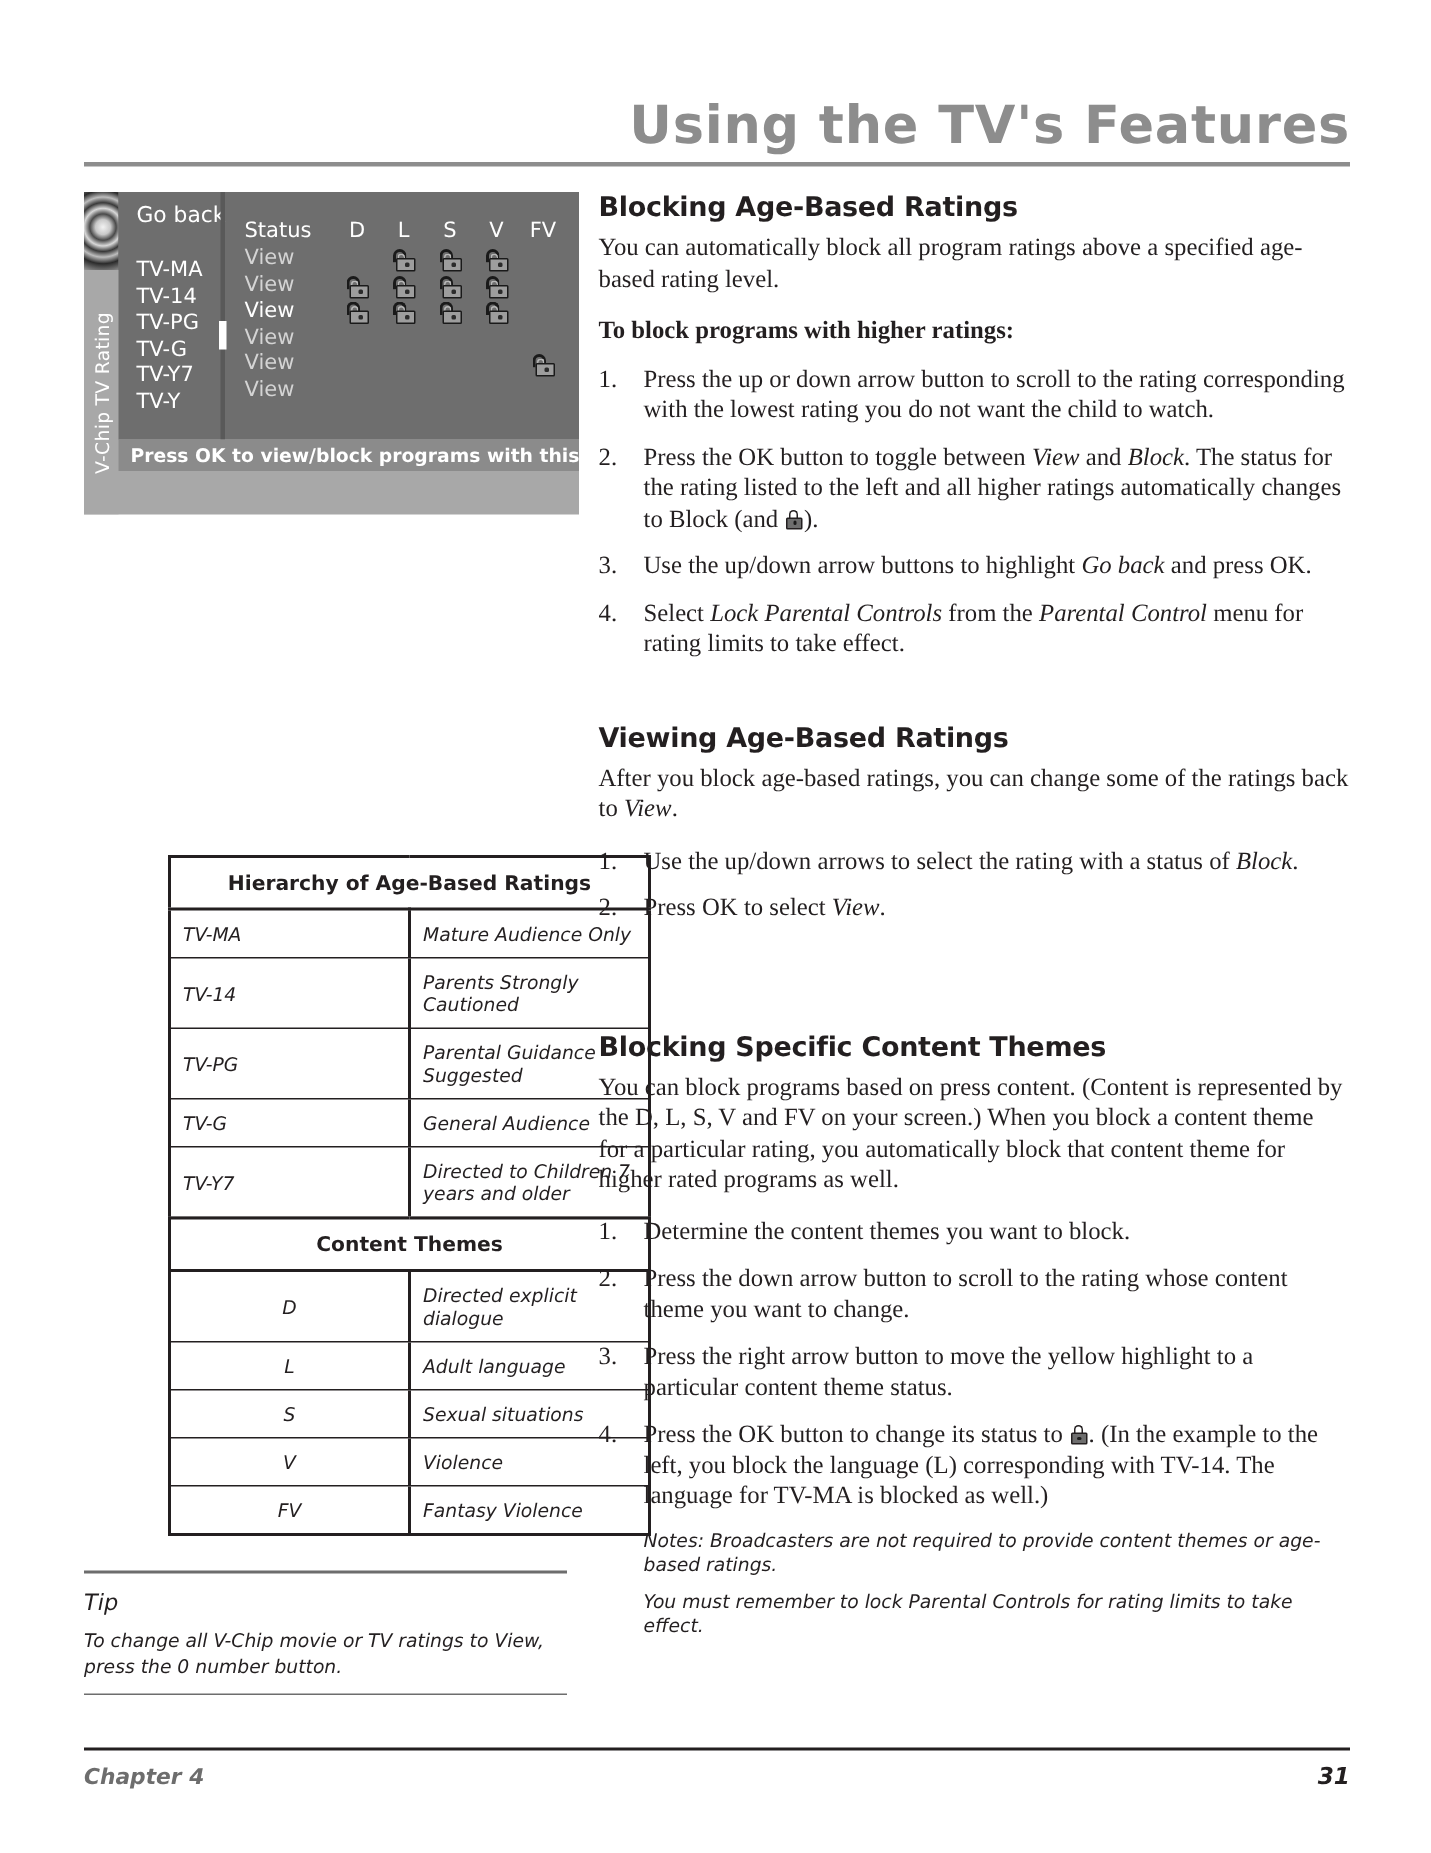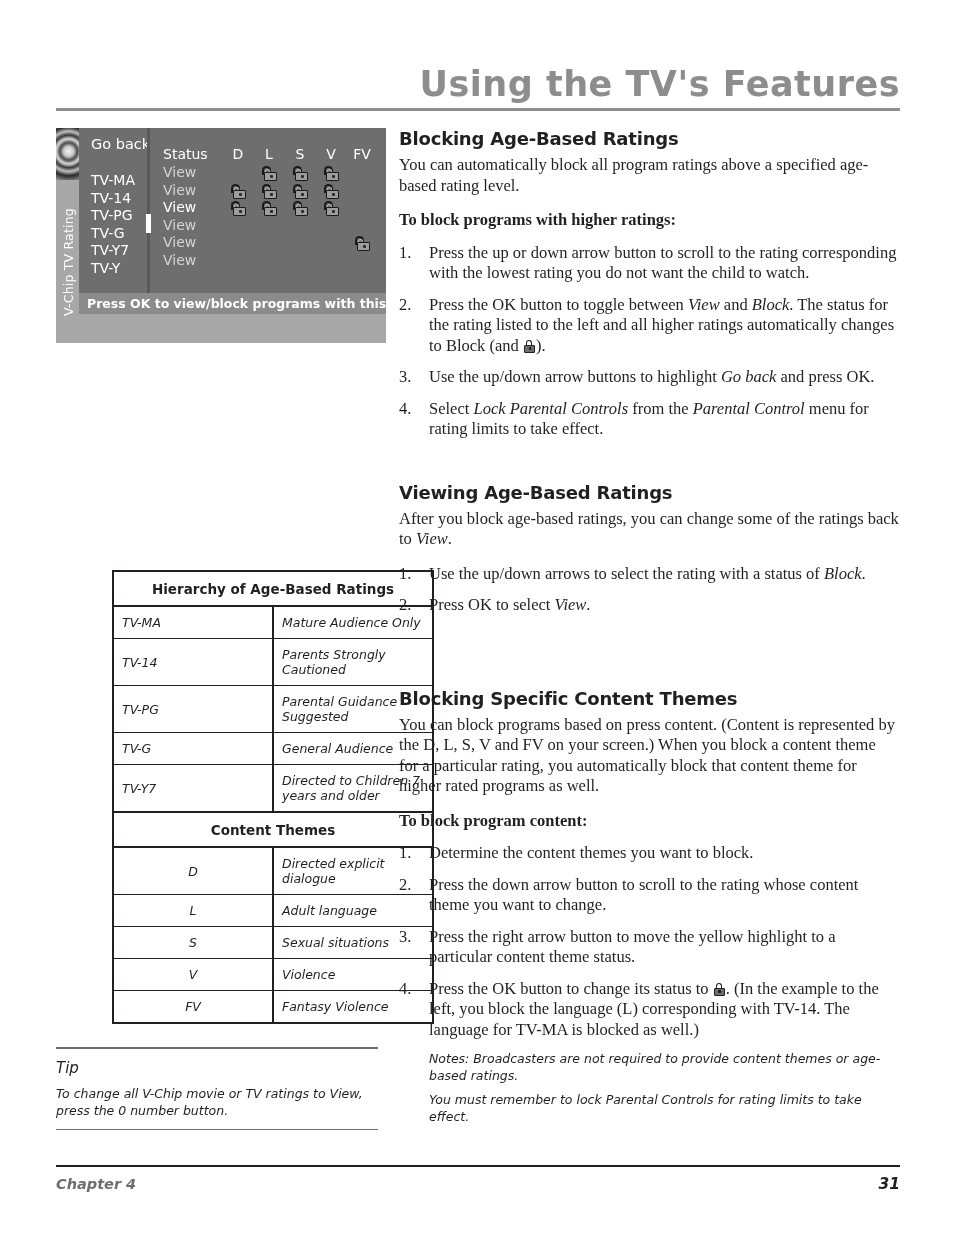--- a/index.html
+++ b/index.html
@@ -684,21 +684,20 @@
       <li>
         <span class="num">2.</span>
         <span>Press OK to select </span><span class="it">View</span><span>.</span>
       </li>
     </ol>
   </div>
 
   <div class="sec-content">
     <h2 class="sec">Blocking Specific Content Themes</h2>
     <p class="body">You can block programs based on press content. (Content is represented by the D, L, S, V and FV on your screen.) When you block a content theme for a particular rating, you automatically block that content theme for higher rated programs as well.</p>
-    <p class="lead-bold">To block program content:</p>
 
     <ol class="steps">
       <li>
         <span class="num">1.</span>
         <span>Determine the content themes you want to block.</span>
       </li>
       <li>
         <span class="num">2.</span>
         <span>Press the down arrow button to scroll to the rating whose content theme you want to change.</span>
       </li>

